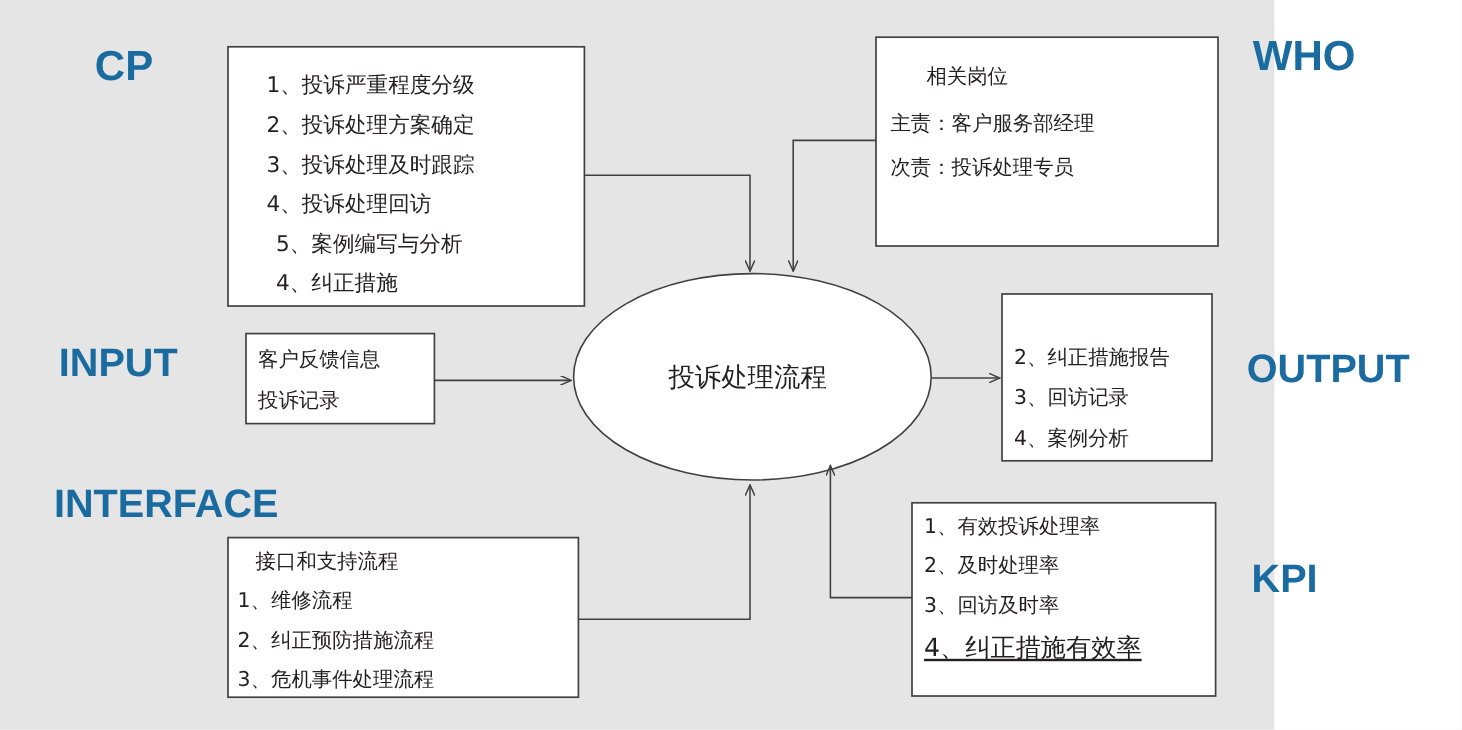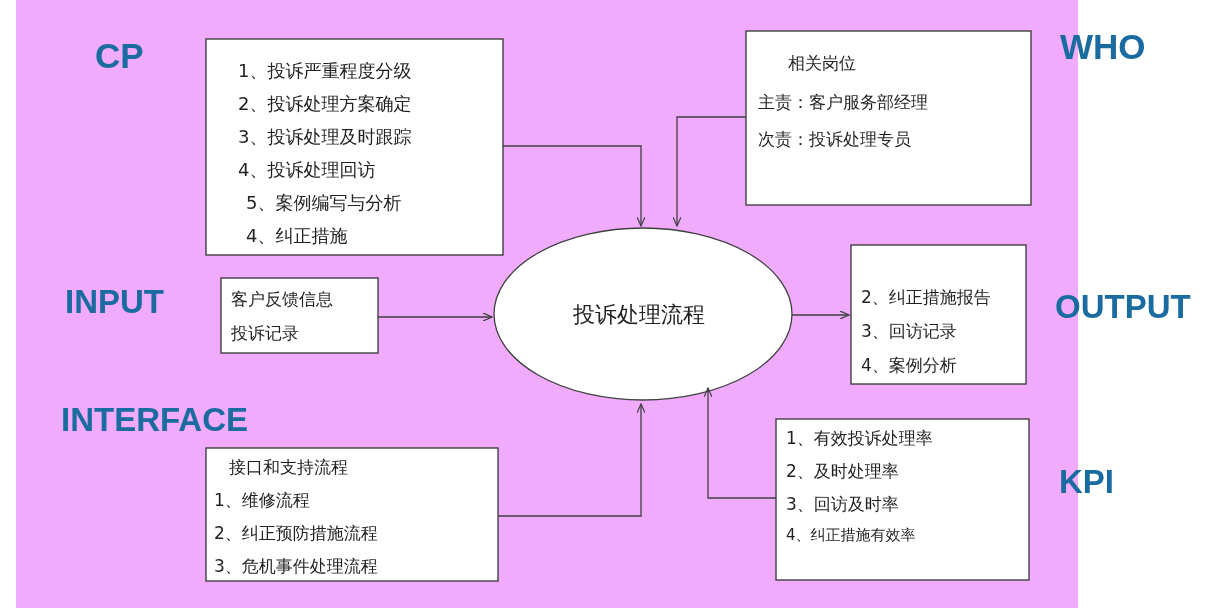--- a/index.html
+++ b/index.html
@@ -1,18 +1,18 @@
 <!DOCTYPE html>
 <html><head>
 <meta charset="utf-8">
 <style>
   html,body{margin:0;padding:0;background:#ffffff;}
   body{width:1218px;height:608px;overflow:hidden;
        font-family:"Liberation Sans","DejaVu Sans",sans-serif;}
-  #stage{position:relative;width:1062px;height:608px;background:#f0abfc;margin-left:16px;}
+  #stage{position:relative;width:1062px;height:608px;background:#e5e5e5;}
   svg.layer{position:absolute;left:0;top:0;width:1218px;height:608px;}
   .catlabel{position:absolute;font-weight:bold;color:#1a6ba0;
             font-family:"Liberation Sans","DejaVu Sans",sans-serif;
             letter-spacing:0px;white-space:nowrap;}
   .boxtext{position:absolute;color:#231f20;
            font-family:"DejaVu Sans","Liberation Sans",sans-serif;
            white-space:nowrap;}
   .ellipse-label{position:absolute;color:#231f20;white-space:nowrap;
            font-family:"DejaVu Sans","Liberation Sans",sans-serif;}
 </style>
@@ -83,15 +83,15 @@
   <div class="boxtext" style="left:845px;top:354px;font-size:17px;">4、案例分析</div>
 
   <div class="boxtext" style="left:213px;top:456px;font-size:17px;">接口和支持流程</div>
   <div class="boxtext" style="left:198px;top:489px;font-size:17px;">1、维修流程</div>
   <div class="boxtext" style="left:198px;top:522px;font-size:17px;">2、纠正预防措施流程</div>
   <div class="boxtext" style="left:198px;top:555px;font-size:17px;">3、危机事件处理流程</div>
 
   <div class="boxtext" style="left:770px;top:427px;font-size:17px;">1、有效投诉处理率</div>
   <div class="boxtext" style="left:770px;top:460px;font-size:17px;">2、及时处理率</div>
   <div class="boxtext" style="left:770px;top:493px;font-size:17px;">3、回访及时率</div>
-  <div class="boxtext" style="left:770px;top:526px;font-size:15px;">4、纠正措施有效率</div>
+  <div class="boxtext" style="left:770px;top:526px;font-size:21px;text-decoration:underline;">4、纠正措施有效率</div>
 
 </div>
 
 </body></html>

